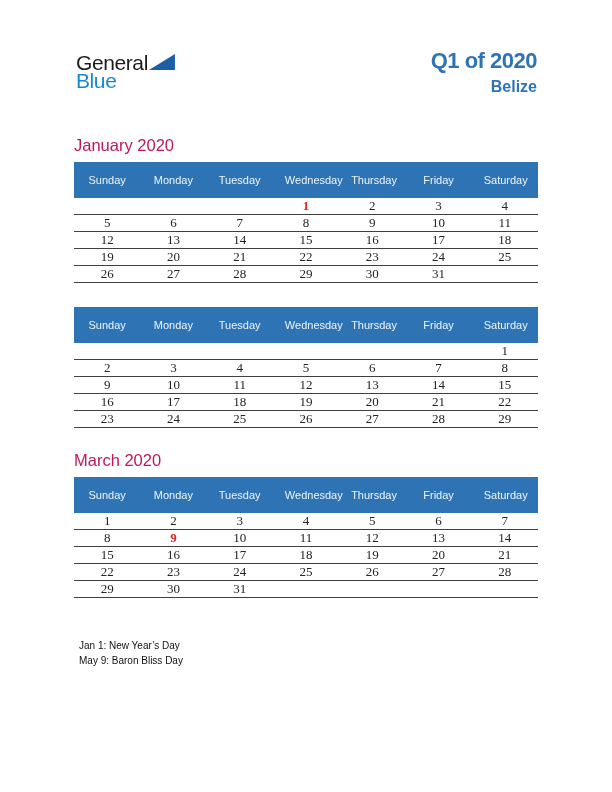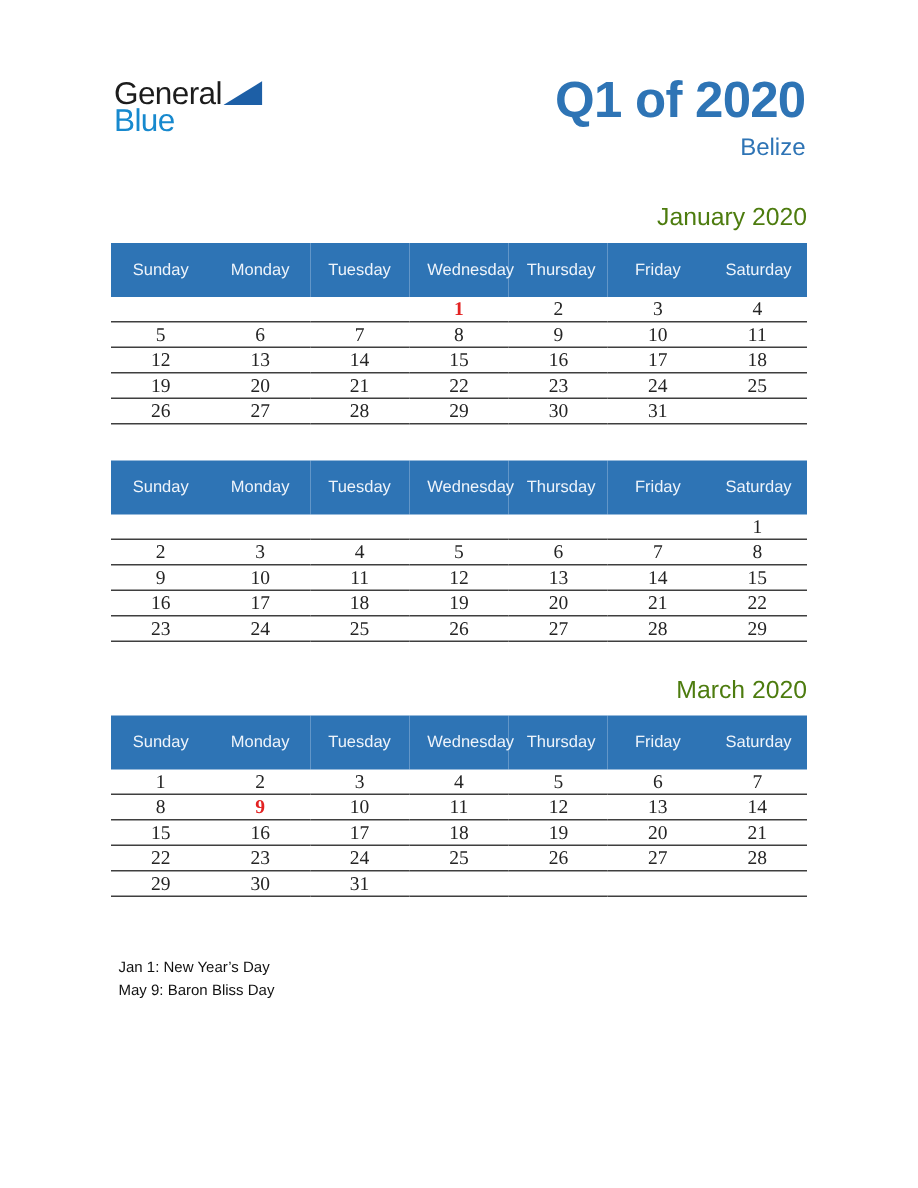--- a/index.html
+++ b/index.html
@@ -29,27 +29,27 @@
   .logo-general{font-size:21px;color:#1c1c1c;letter-spacing:-0.4px;}
   .logo-triangle{
     width:26px;height:16px;margin-left:1px;margin-bottom:1px;
     background:var(--logo-triangle);
     clip-path:polygon(0 100%,100% 0,100% 100%);
   }
   .logo-blue{font-size:21px;color:var(--logo-blue);text-align:left;margin-top:-3px;letter-spacing:-0.4px;}
 
   
   .title-block{position:absolute;right:75px;top:50px;text-align:right;color:var(--title-blue);line-height:1;}
-  .title-main{font-size:34px;font-weight:bold;letter-spacing:-0.5px;}
-  .title-sub{font-size:16px;font-weight:normal;margin-top:7px;}
+  .title-main{font-size:22px;font-weight:bold;letter-spacing:-0.5px;}
+  .title-sub{font-size:16px;font-weight:bold;margin-top:7px;}
 
   
   .calendar{position:absolute;left:74px;top:137px;width:464px;}
   .month{margin-bottom:24px;}
-  .month-title{text-align:right;font-size:16.5px;line-height:16px;margin:0 0 9px 0;color:#4d7c0f;font-weight:normal;}
+  .month-title{text-align:left;font-size:16.5px;line-height:16px;margin:0 0 9px 0;color:#be185d;font-weight:normal;}
   table.month-grid{width:100%;border-collapse:collapse;table-layout:fixed;}
   table.month-grid thead th{
     background:var(--bar-blue);
     color:#eef4fb;
     font-weight:normal;
     font-size:11px;
     height:17px;
     padding:12px;
   }
   table.month-grid tbody td{

